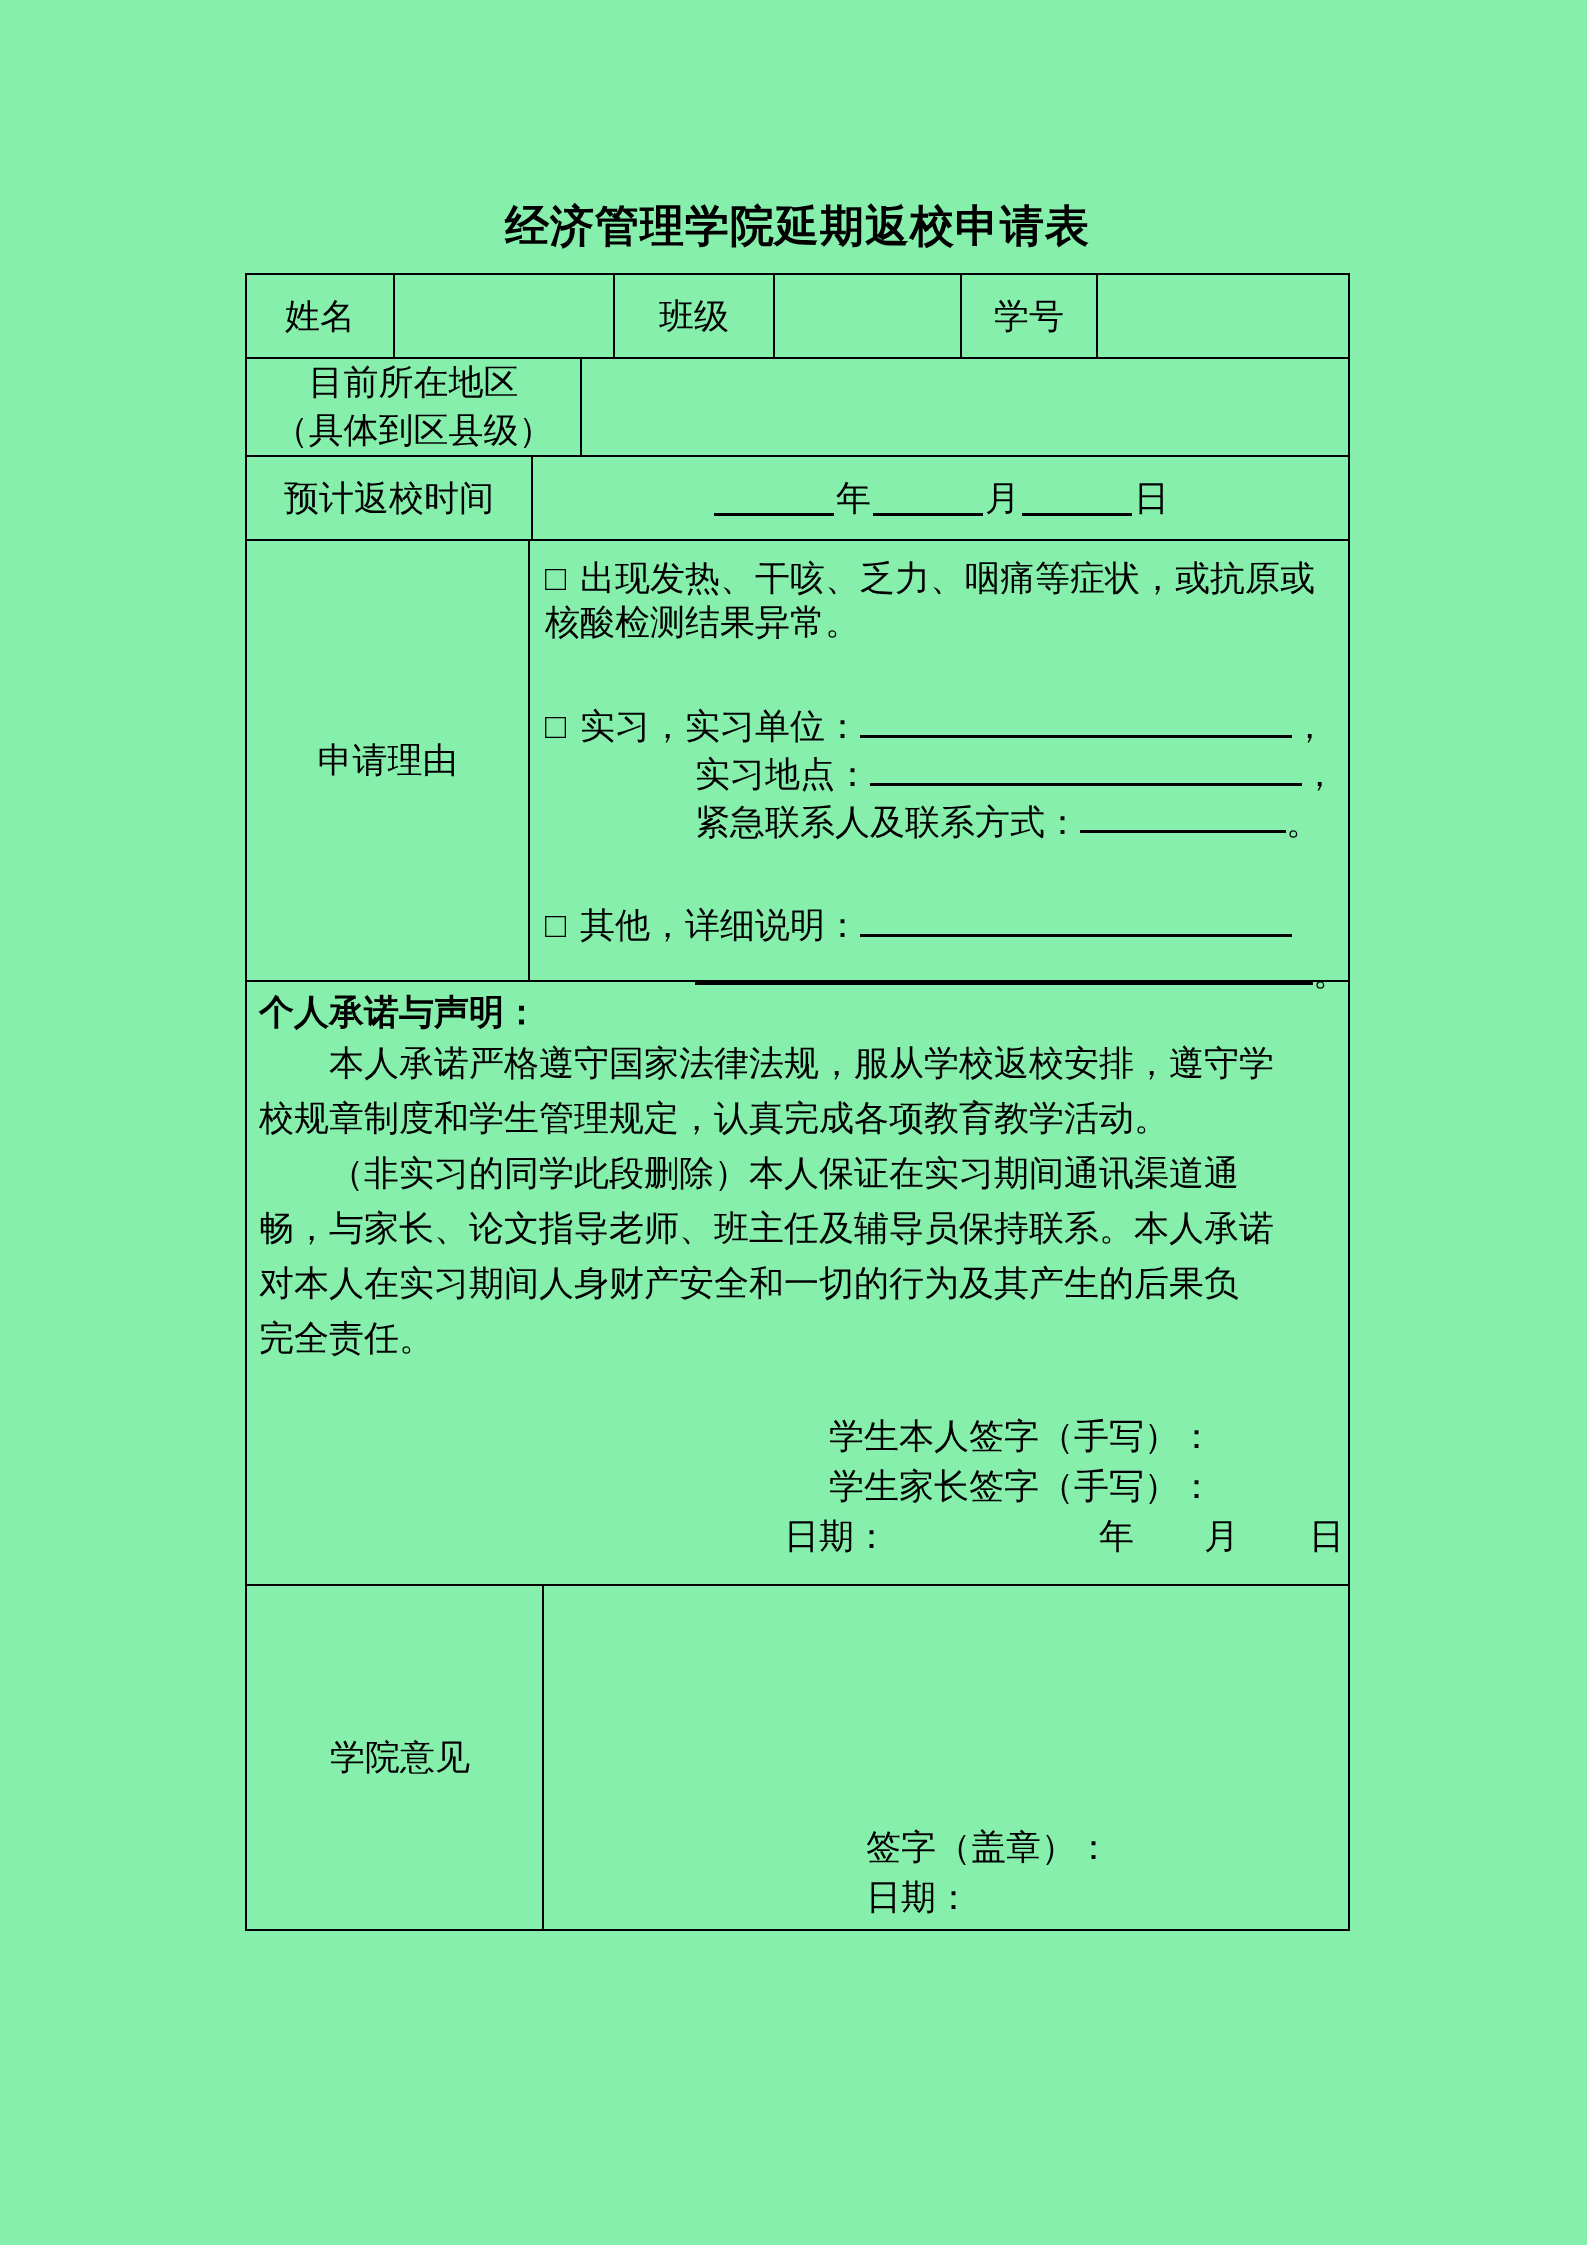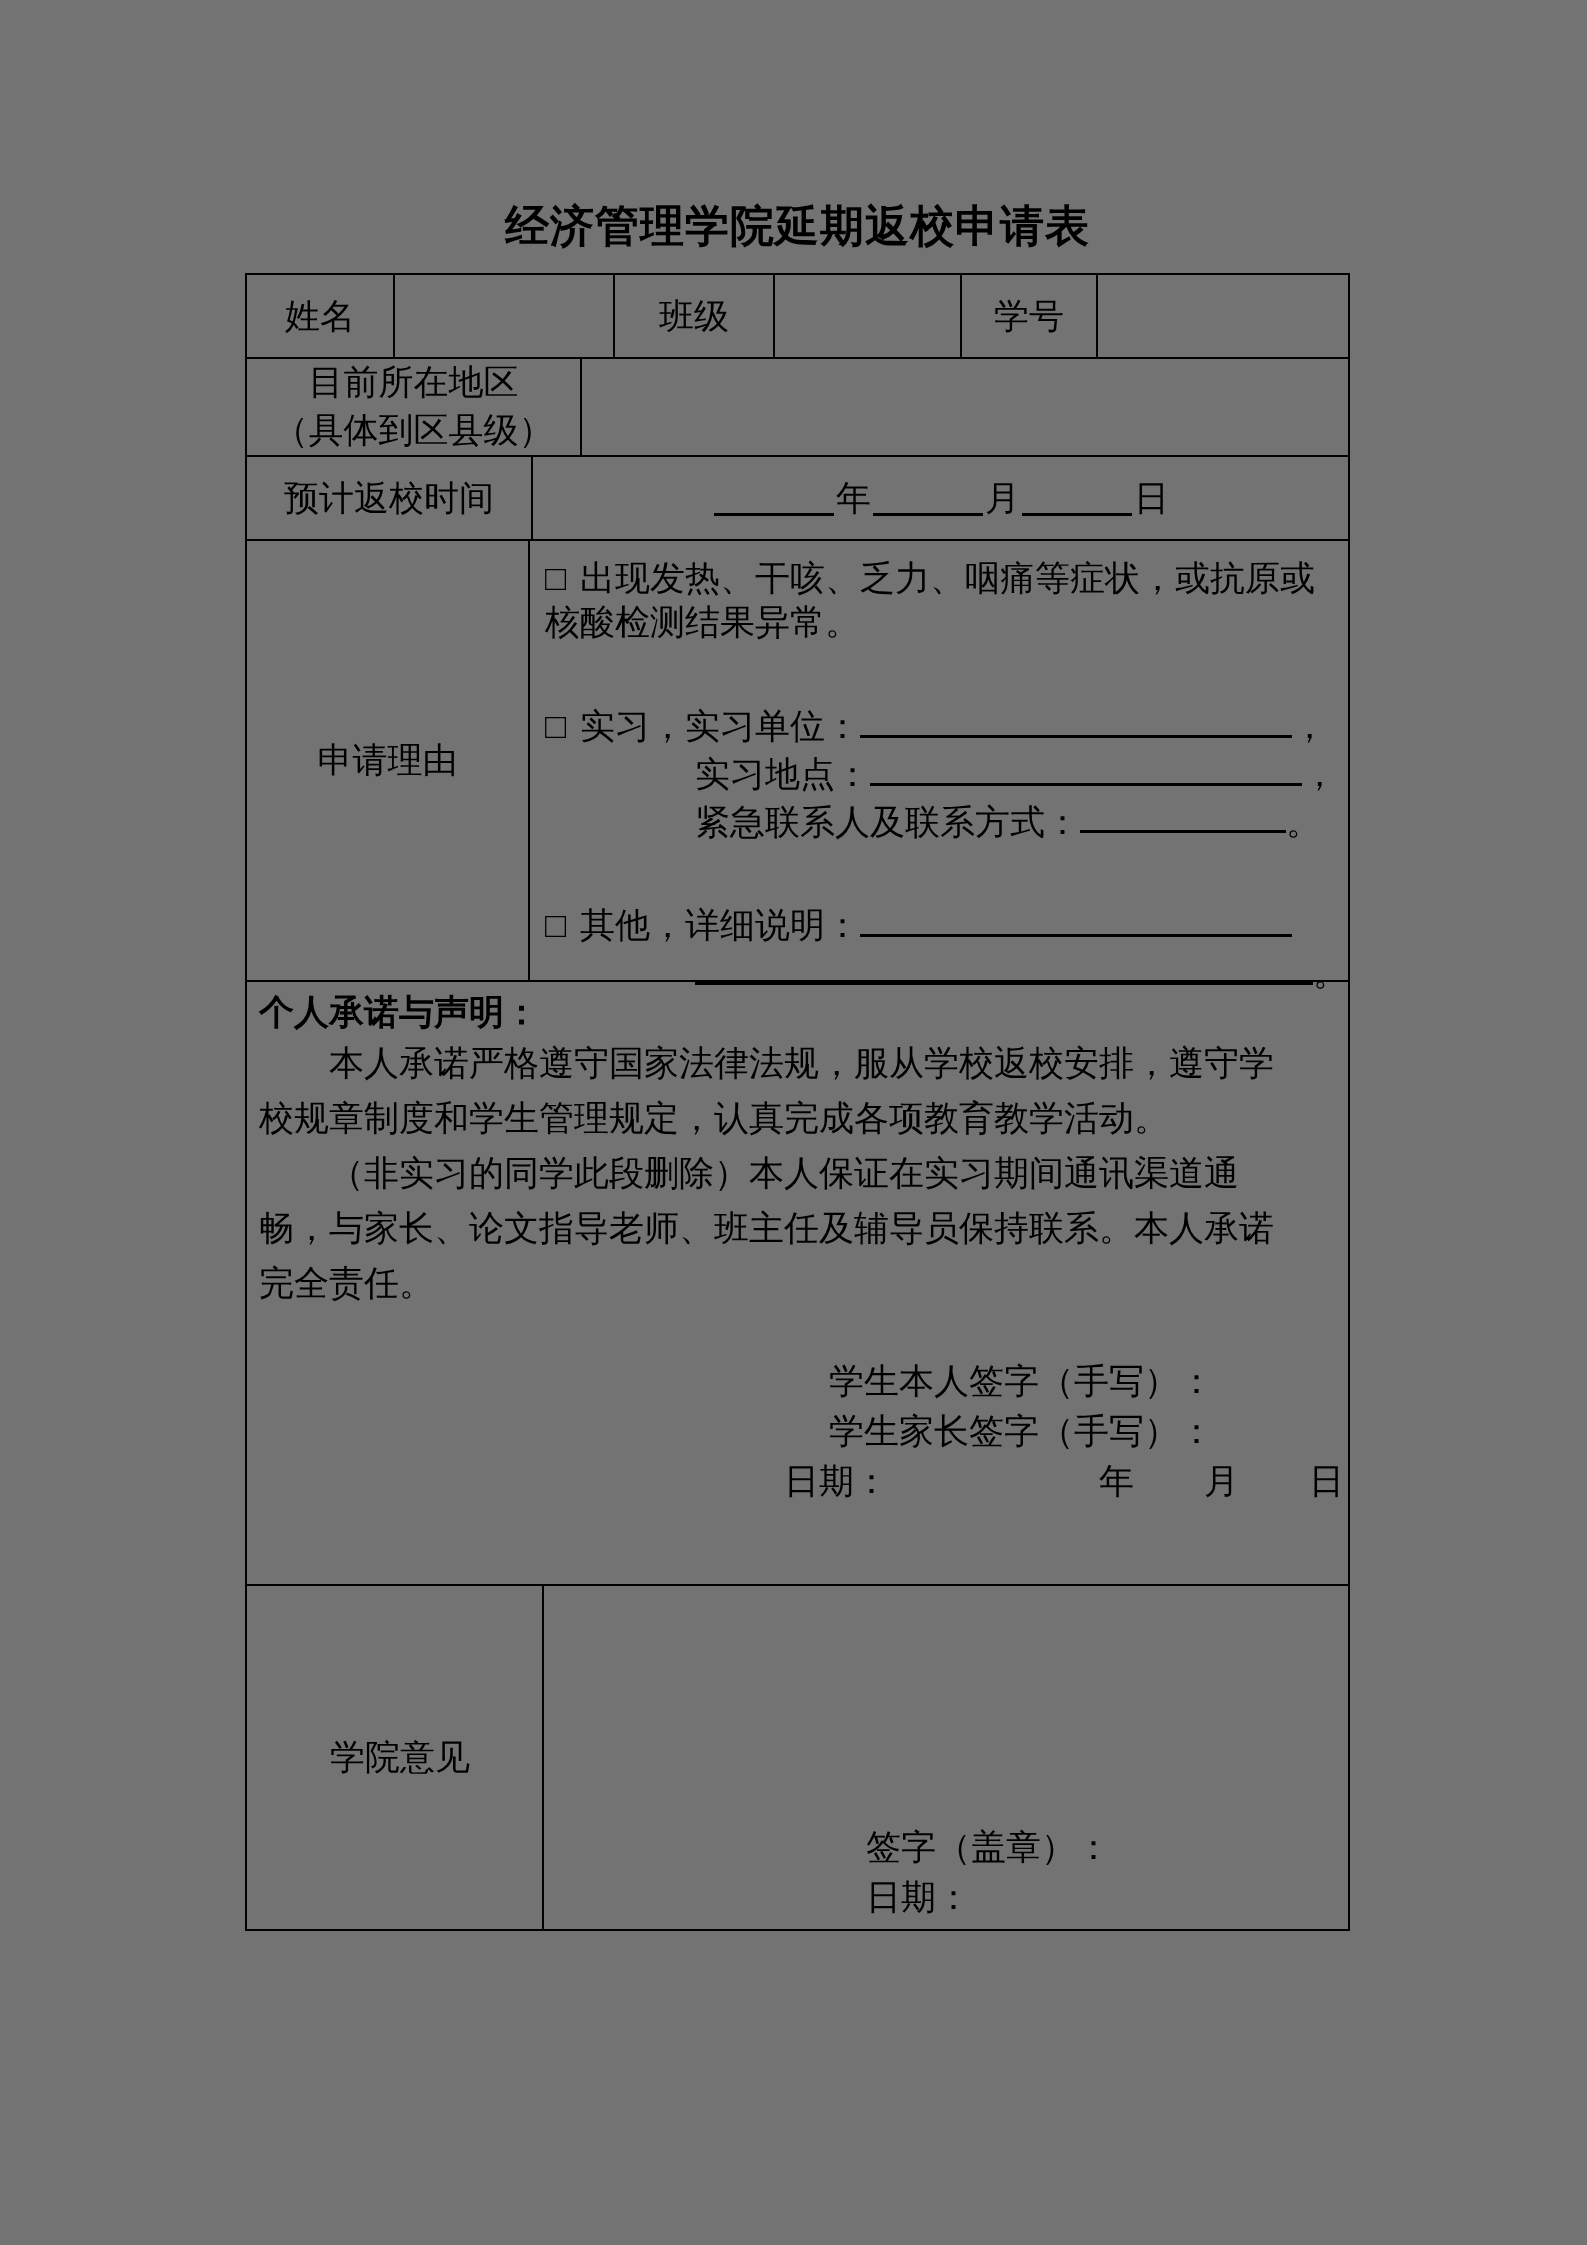--- a/index.html
+++ b/index.html
@@ -1,20 +1,20 @@
 <!DOCTYPE html>
 <html><head>
 <meta charset="utf-8">
 <style>
   * { margin:0; padding:0; box-sizing:border-box; }
   html,body { background:#888; }
   .page {
     position:relative;
     width:1587px; height:2245px;
-    background:#737373;
+    background:#86efac;
     color:#000;
     font-family:"Liberation Serif","DejaVu Serif",serif;
     font-size:35px;
     margin:0 auto;
     overflow:hidden;
   }
   .title {
     position:absolute; top:203px; left:245px; width:1105px;
     text-align:center; font-size:44px; font-weight:bold; line-height:1.1;
     letter-spacing:1px;
@@ -137,20 +137,21 @@
       </div>
     </div>
 
     <div class="row r6">
       <div class="cell grow commit">
         <p class="commit-head">个人承诺与声明：</p>
         <p class="cpara indent2em">本人承诺严格遵守国家法律法规，服从学校返校安排，遵守学</p>
         <p class="cpara">校规章制度和学生管理规定，认真完成各项教育教学活动。</p>
         <p class="cpara indent2em">（非实习的同学此段删除）本人保证在实习期间通讯渠道通</p>
         <p class="cpara">畅，与家长、论文指导老师、班主任及辅导员保持联系。本人承诺</p>
+        <p class="cpara">对本人在实习期间人身财产安全和一切的行为及其产生的后果负</p>
         <p class="cpara">完全责任。</p>
         <div class="sig-block">
           <p class="sig-line">学生本人签字（手写）：</p>
           <p class="sig-line">学生家长签字（手写）：</p>
           <p class="sig-line sig-date">日期：　　　　　　年　　月　　日</p>
         </div>
       </div>
     </div>
 
     <div class="row r7">

